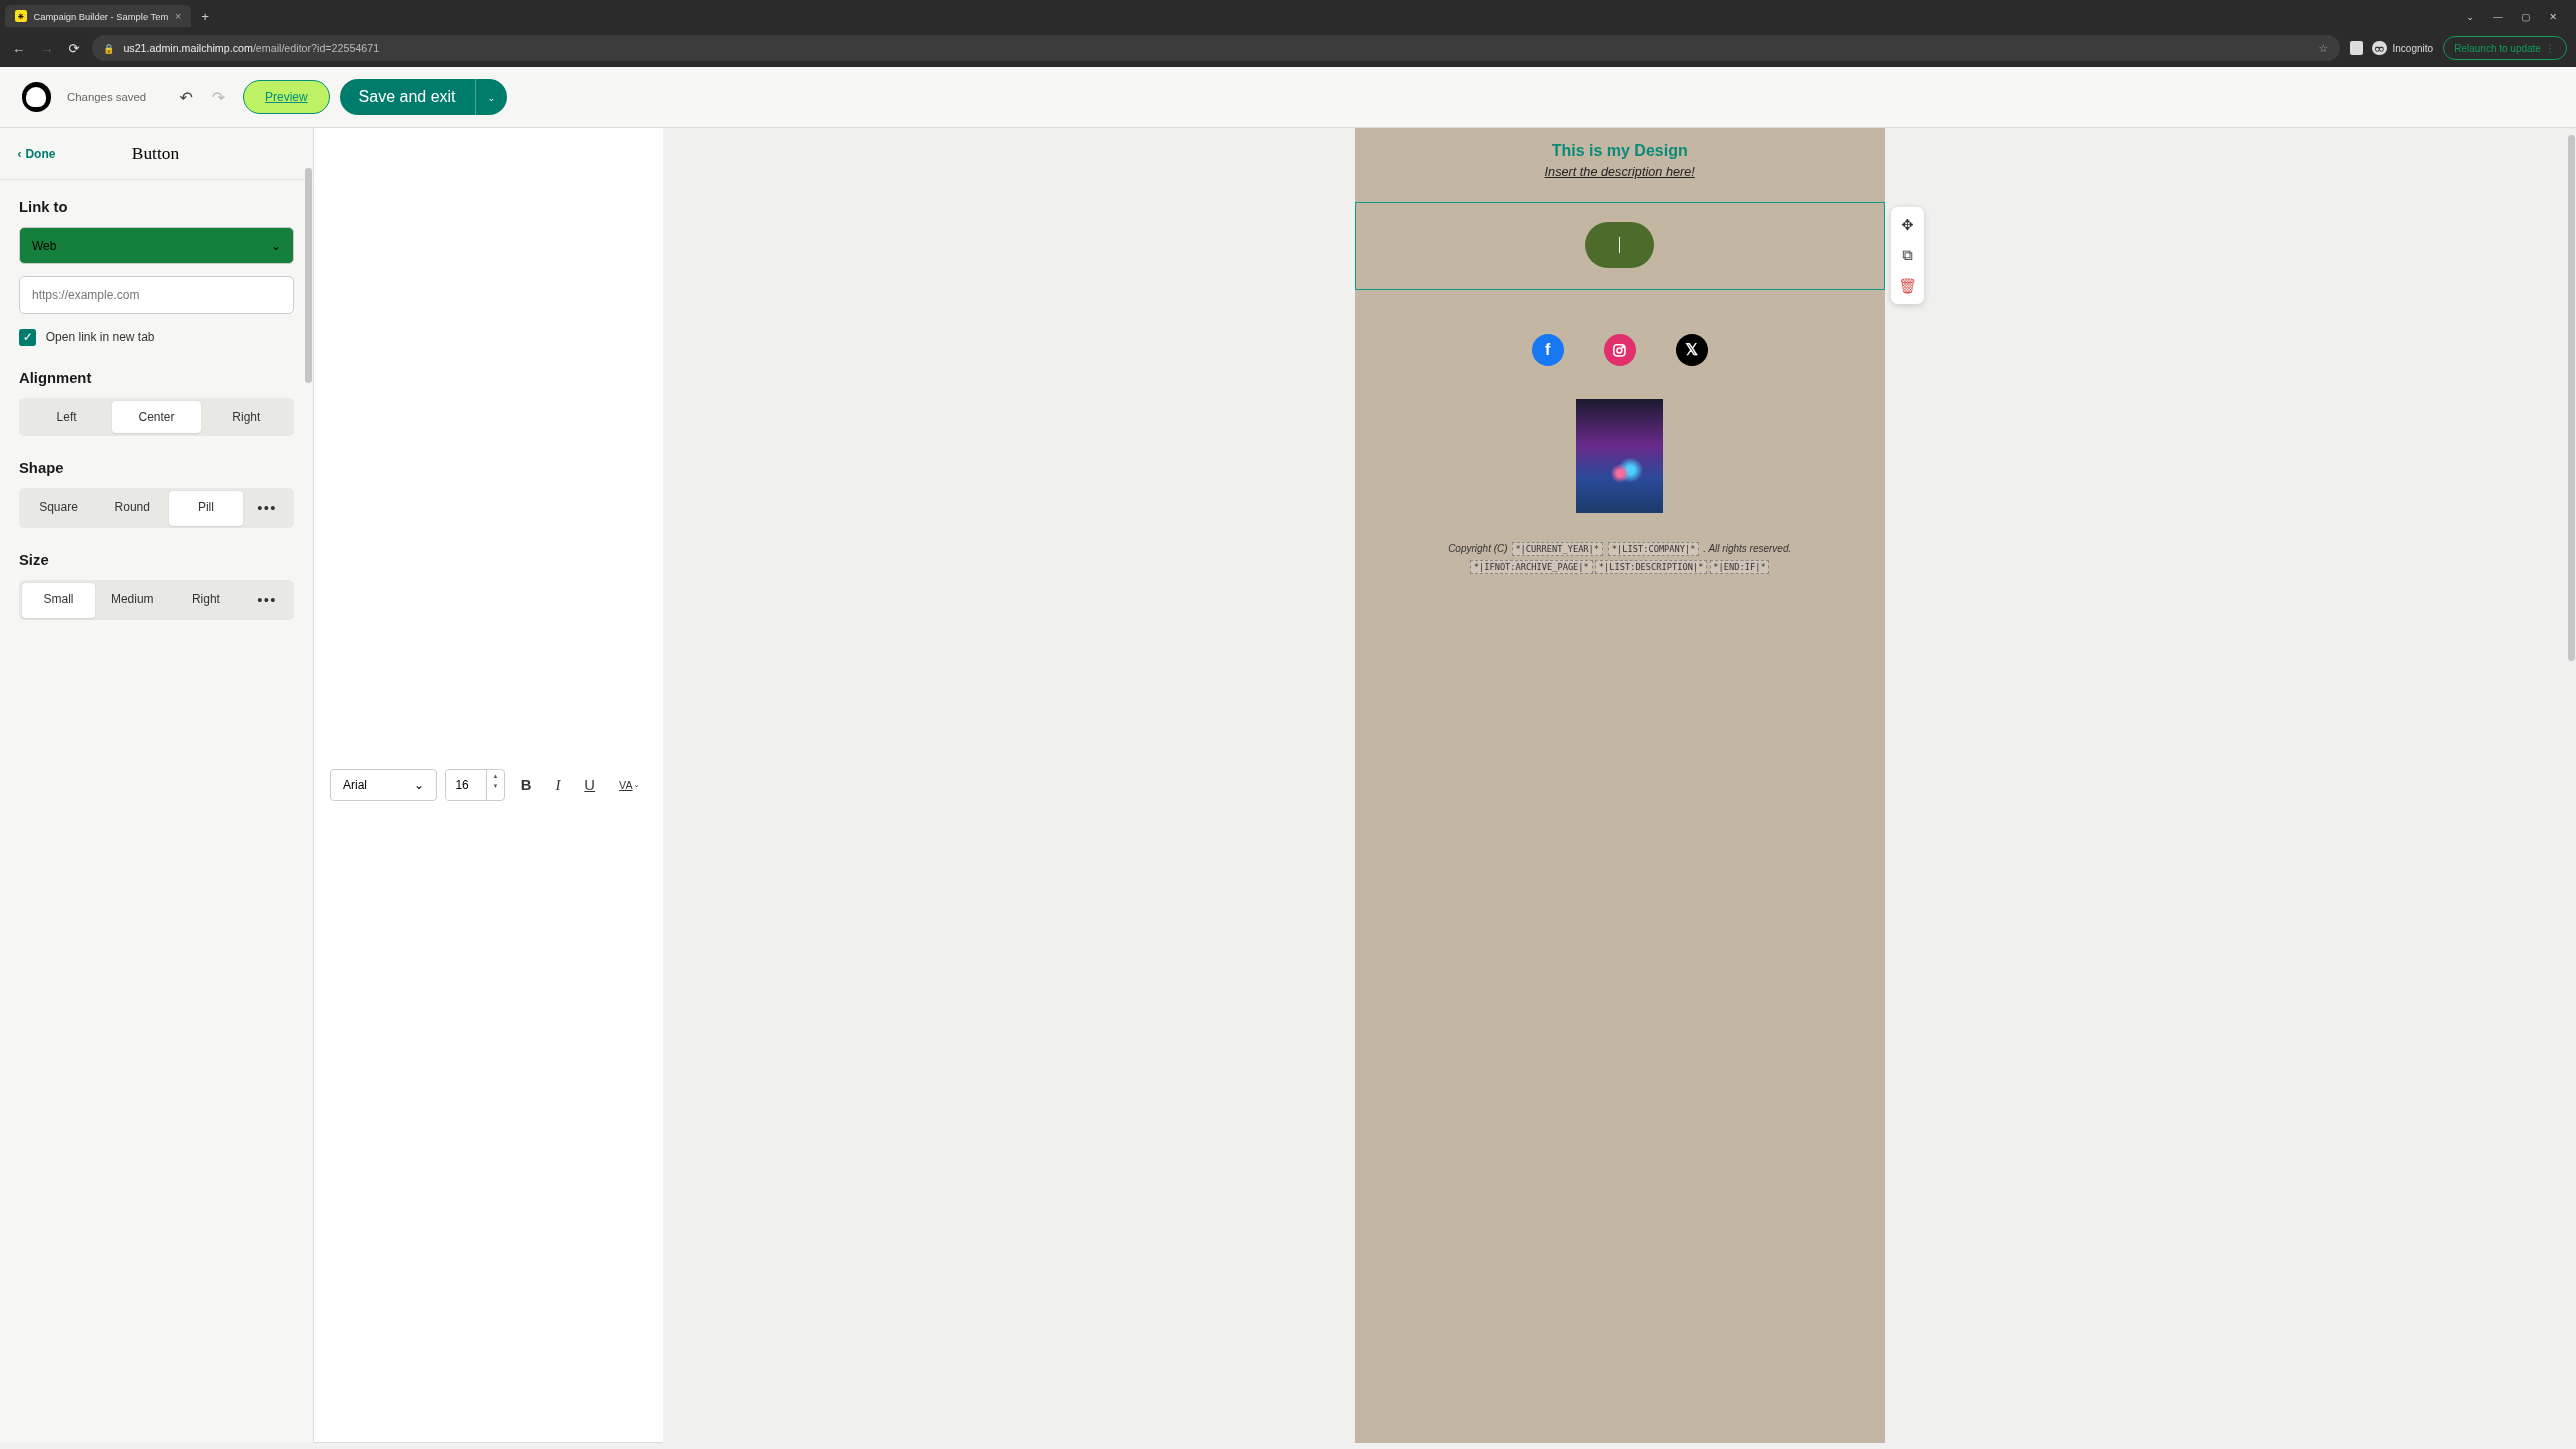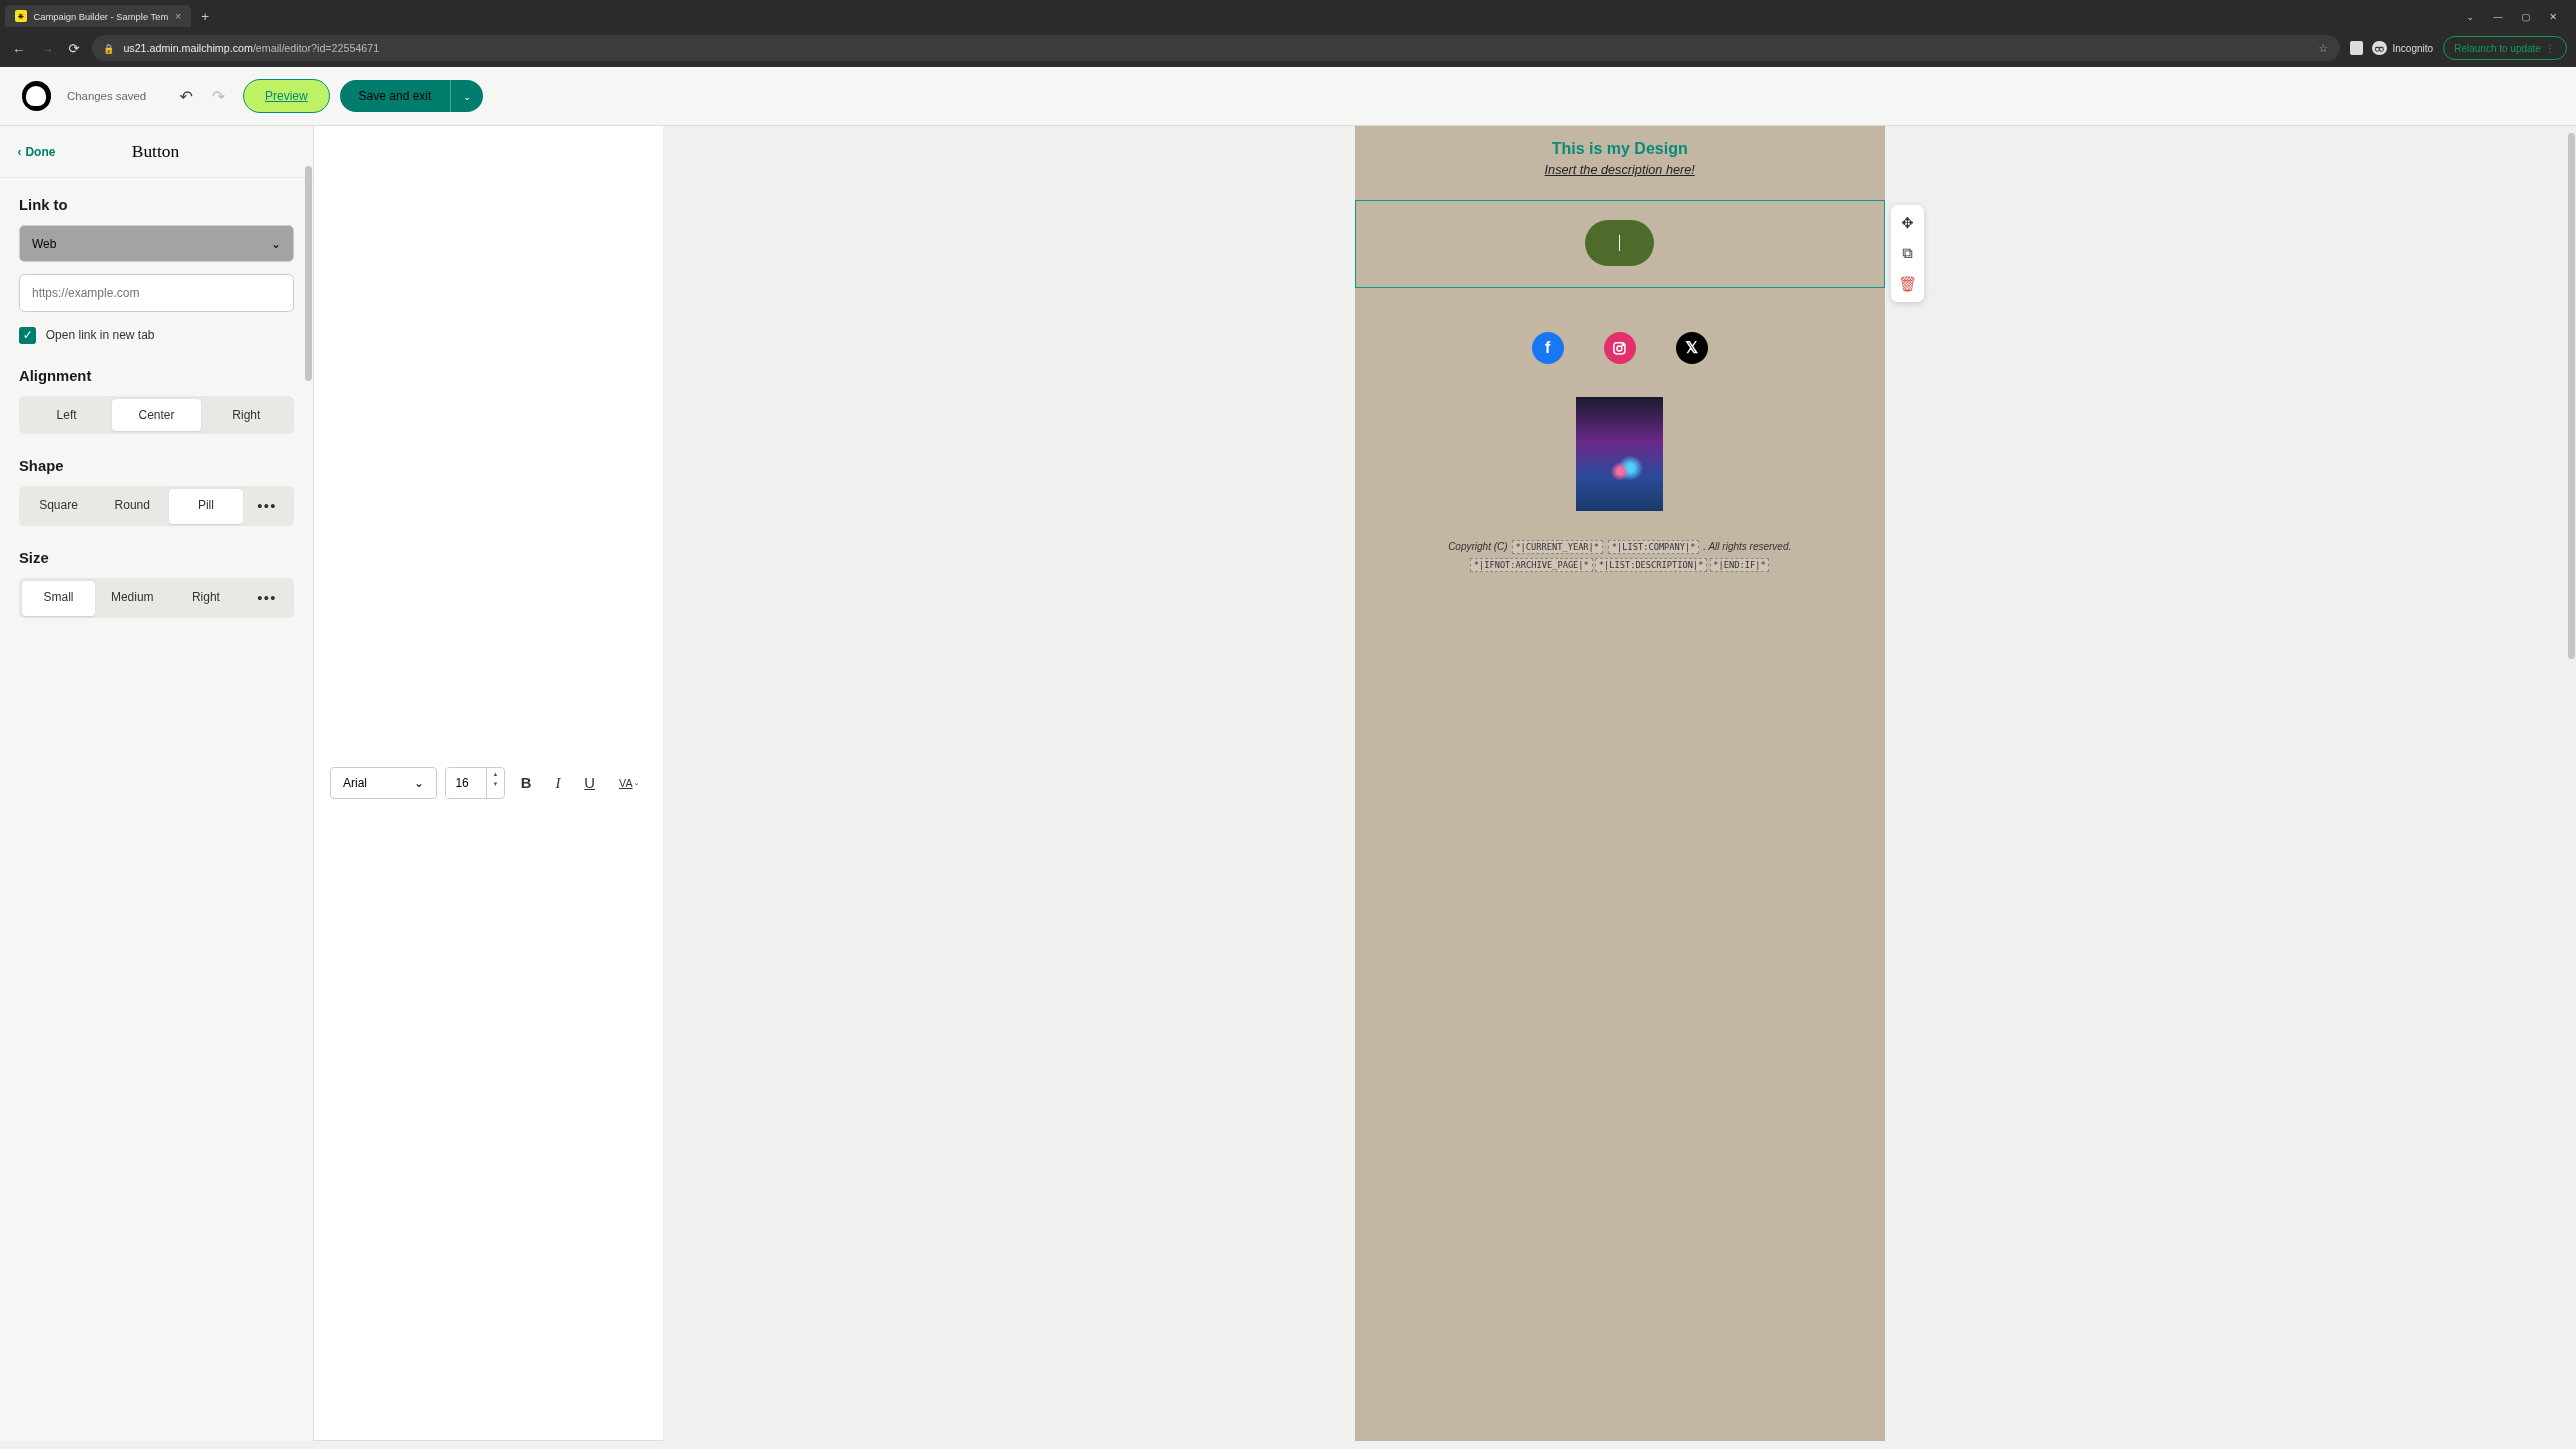--- a/index.html
+++ b/index.html
@@ -32,34 +32,34 @@
     
     .app-header { display: flex; align-items: center; padding: 12px 21.5px; background: #f6f6f4; border-bottom: 0.7px solid #ddd; }
     .logo { width: 29.5px; height: 29.5px; background: #000; border-radius: 50%; margin-right: 16px; display: flex; align-items: center; justify-content: center; }
     .logo-inner { width: 20px; height: 20px; background: #fff; border-radius: 50% 50% 40% 40%; position: relative; }
     .campaign-title { font-size: 23px; font-family: Georgia, serif; font-weight: 400; flex: 1; }
     .header-status { color: #666; font-size: 11.4px; margin-right: 24px; }
     .header-icon-btn { font-size: 16px; color: #444; padding: 5.4px 9.4px; cursor: pointer; }
     .header-icon-btn.disabled { color: #bbb; }
     .preview-btn { background: #bef264; color: #008e7e; border: 0.7px solid #008e7e; padding: 9.4px 21.5px; border-radius: 20px; font-size: 12px; font-weight: 500; cursor: pointer; margin-left: 8px; text-decoration: underline; }
     .save-exit-wrap { display: flex; margin-left: 9.4px; }
-    .save-exit-btn { background: #007c6c; color: #000000; border: none; padding: 9.4px 19px; border-radius: 20px 0 0 20px; font-size: 12px; font-weight: 500; cursor: pointer; }
+    .save-exit-btn { background: #007c6c; color: #ffffff; border: none; padding: 9.4px 19px; border-radius: 20px 0 0 20px; font-size: 16px; font-weight: 500; cursor: pointer; }
     .save-exit-dropdown { background: #007c6c; color: #fff; border: none; border-left: 0.7px solid rgba(255,255,255,0.3); padding: 9.4px 12px; border-radius: 0 20px 20px 0; cursor: pointer; font-size: 9.4px; }
     
     
     .main-layout { display: flex; height: calc(100vh - 134px); }
     
     
     .sidebar { width: 314px; background: #f6f6f4; border-right: 0.7px solid #ddd; overflow-y: auto; position: relative; }
     .sidebar-header { display: flex; align-items: center; padding: 14.8px 17.4px; border-bottom: 0.7px solid #e5e5e5; }
     .done-btn { display: flex; align-items: center; gap: 4px; color: #007c6c; font-size: 12px; font-weight: 600; cursor: pointer; }
     .sidebar-title { flex: 1; text-align: center; font-size: 17.4px; font-family: Georgia, serif; padding-right: 40px; }
     .sidebar-content { padding: 19px 19px 19px 19px; }
     .section-label { font-size: 14.8px; font-weight: 600; margin-bottom: 12px; color: #1a1a1a; }
-    .select-box { width: 100%; padding: 10.7px 12px; border: 0.7px solid #ccc; border-radius: 5.4px; background: #a3a3a3; font-size: 12px; display: flex; justify-content: space-between; align-items: center; cursor: pointer; margin-bottom: 12px; }
+    .select-box { width: 100%; padding: 10.7px 12px; border: 0.7px solid #ccc; border-radius: 5.4px; background: #15803d; font-size: 12px; display: flex; justify-content: space-between; align-items: center; cursor: pointer; margin-bottom: 12px; }
     .text-input { width: 100%; padding: 10.7px 12px; border: 0.7px solid #ccc; border-radius: 5.4px; font-size: 12px; color: #888; margin-bottom: 14.8px; background: #fff; }
     .checkbox-row { display: flex; align-items: center; gap: 9.4px; margin-bottom: 24px; }
     .checkbox { width: 17.4px; height: 17.4px; background: #007c6c; border-radius: 2.7px; display: flex; align-items: center; justify-content: center; color: #fff; font-size: 12px; cursor: pointer; }
     .checkbox-label { font-size: 12px; color: #333; }
     .segmented { display: flex; background: #e8e8e4; border-radius: 5.4px; padding: 2.7px; margin-bottom: 24px; }
     .segment { flex: 1; text-align: center; padding: 9.4px 5.4px; font-size: 12px; color: #333; cursor: pointer; border-radius: 4px; }
     .segment.active { background: #fff; box-shadow: 0 0.7px 2px rgba(0,0,0,0.1); }
     .segment.more { flex: 0.6; font-size: 14.8px; letter-spacing: 1.3px; }
     .sidebar-scrollbar { position: absolute; right: 1.3px; top: 40px; width: 6.7px; height: 215px; background: #c5c5c5; border-radius: 3.4px; }
     

